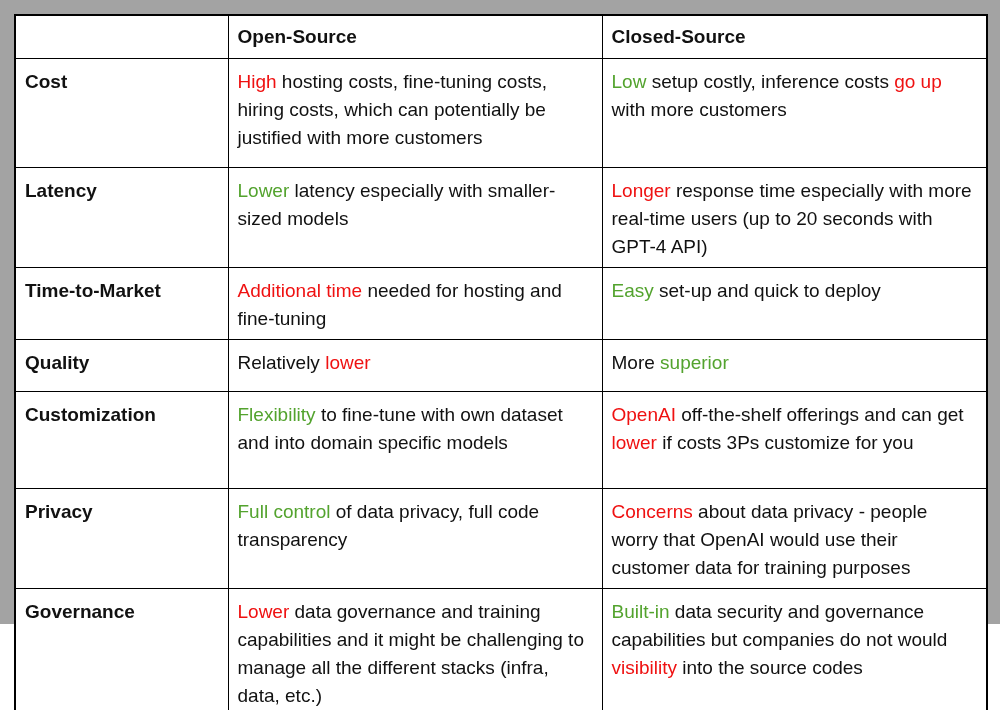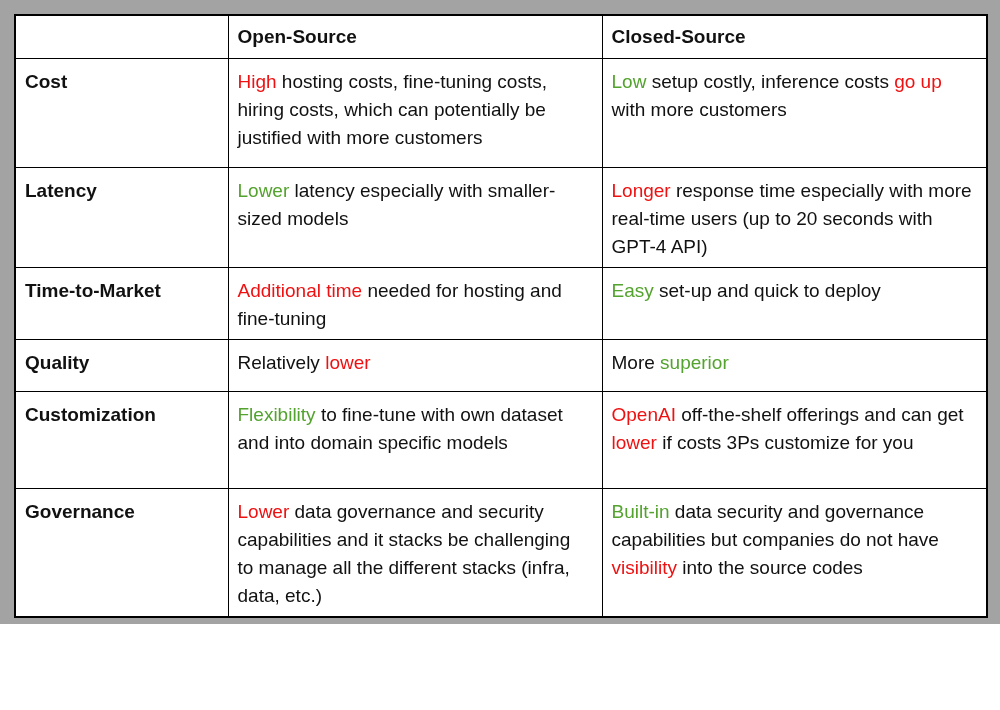--- a/index.html
+++ b/index.html
@@ -93,19 +93,24 @@
           <td class="row-label">Quality</td>
           <td><span>Relatively </span><span style="color: rgb(239, 17, 17);">lower</span></td>
           <td><span>More </span><span style="color: rgb(83, 163, 46);">superior</span></td>
         </tr>
         <tr>
           <td class="row-label">Customization</td>
           <td><span style="color: rgb(83, 163, 46);">Flexibility</span><span> to fine-tune with own dataset and into domain specific models</span></td>
           <td><span style="color: rgb(239, 17, 17);">OpenAI</span><span> off-the-shelf offerings and can get </span><span style="color: rgb(239, 17, 17);">lower</span><span> if costs 3Ps customize for you</span></td>
         </tr>
         <tr>
+          <td class="row-label">Privacy</td>
+          <td><span style="color: rgb(83, 163, 46);">Full control</span><span> of data privacy, full code transparency</span></td>
+          <td><span style="color: rgb(239, 17, 17);">Concerns</span><span> about data privacy - people worry that OpenAI would use their customer data for training purposes</span></td>
+        </tr>
+        <tr>
           <td class="row-label">Governance</td>
-          <td><span style="color: rgb(239, 17, 17);">Lower</span><span> data governance and security capabilities and it stacks be challenging to manage all the different stacks (infra, data, etc.)</span></td>
-          <td><span style="color: rgb(83, 163, 46);">Built-in</span><span> data security and governance capabilities but companies do not have </span><span style="color: rgb(239, 17, 17);">visibility</span><span> into the source codes</span></td>
+          <td><span style="color: rgb(239, 17, 17);">Lower</span><span> data governance and training capabilities and it might be challenging to manage all the different stacks (infra, data, etc.)</span></td>
+          <td><span style="color: rgb(83, 163, 46);">Built-in</span><span> data security and governance capabilities but companies do not would </span><span style="color: rgb(239, 17, 17);">visibility</span><span> into the source codes</span></td>
         </tr>
       </tbody>
   </table>
 </div>
 
 </body></html>

